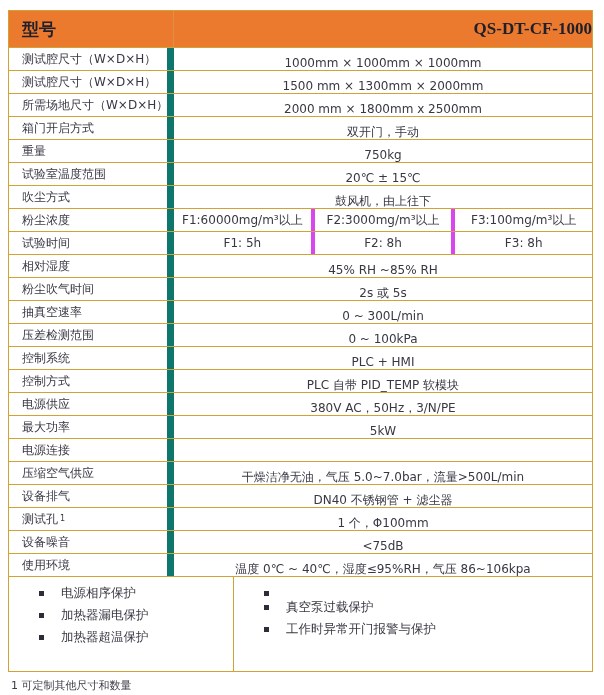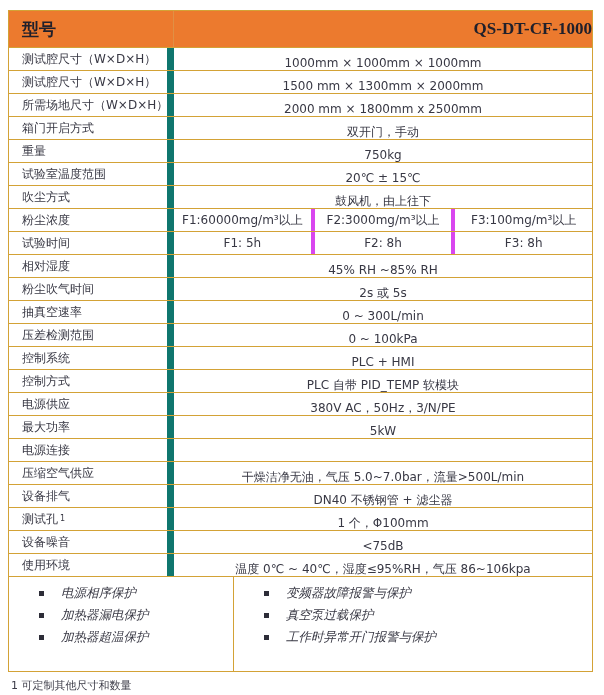--- a/index.html
+++ b/index.html
@@ -69,21 +69,20 @@
   }
   .safety-row .label { display: flex; align-items: center; }
   .safety-col { padding: 5px 0 4px 0; }
   .safety-left  { width: 225px; border-right: 1px solid #d3a236; }
   .safety-right { flex: 1; }
   .bullet-item {
     display: flex;
     padding-left: 30px;
     line-height: 22px;
     font-size: 12.5px;
-    font-style: italic;
   }
   .safety-right .bullet-item { padding-right: 14px; }
   .bullet-icon {
     flex: none;
     width: 5px; height: 5px;
     background: #2d2d38;
     margin: 9px 17px 0 0;
   }
   .bullet-text { flex: 1; }
   .footnote {
@@ -216,21 +215,20 @@
           <span class="bullet-text">加热器漏电保护</span>
         </div>
       <div class="bullet-item">
           <span class="bullet-icon"></span>
           <span class="bullet-text">加热器超温保护</span>
         </div>
     </div>
     <div class="safety-col safety-right">
       <div class="bullet-item">
           <span class="bullet-icon"></span>
-          <span class="bullet-text">变频器故障报警与保护</span>
         </div>
       <div class="bullet-item">
           <span class="bullet-icon"></span>
           <span class="bullet-text">真空泵过载保护</span>
         </div>
       <div class="bullet-item">
           <span class="bullet-icon"></span>
           <span class="bullet-text">工作时异常开门报警与保护</span>
         </div>
     </div>

